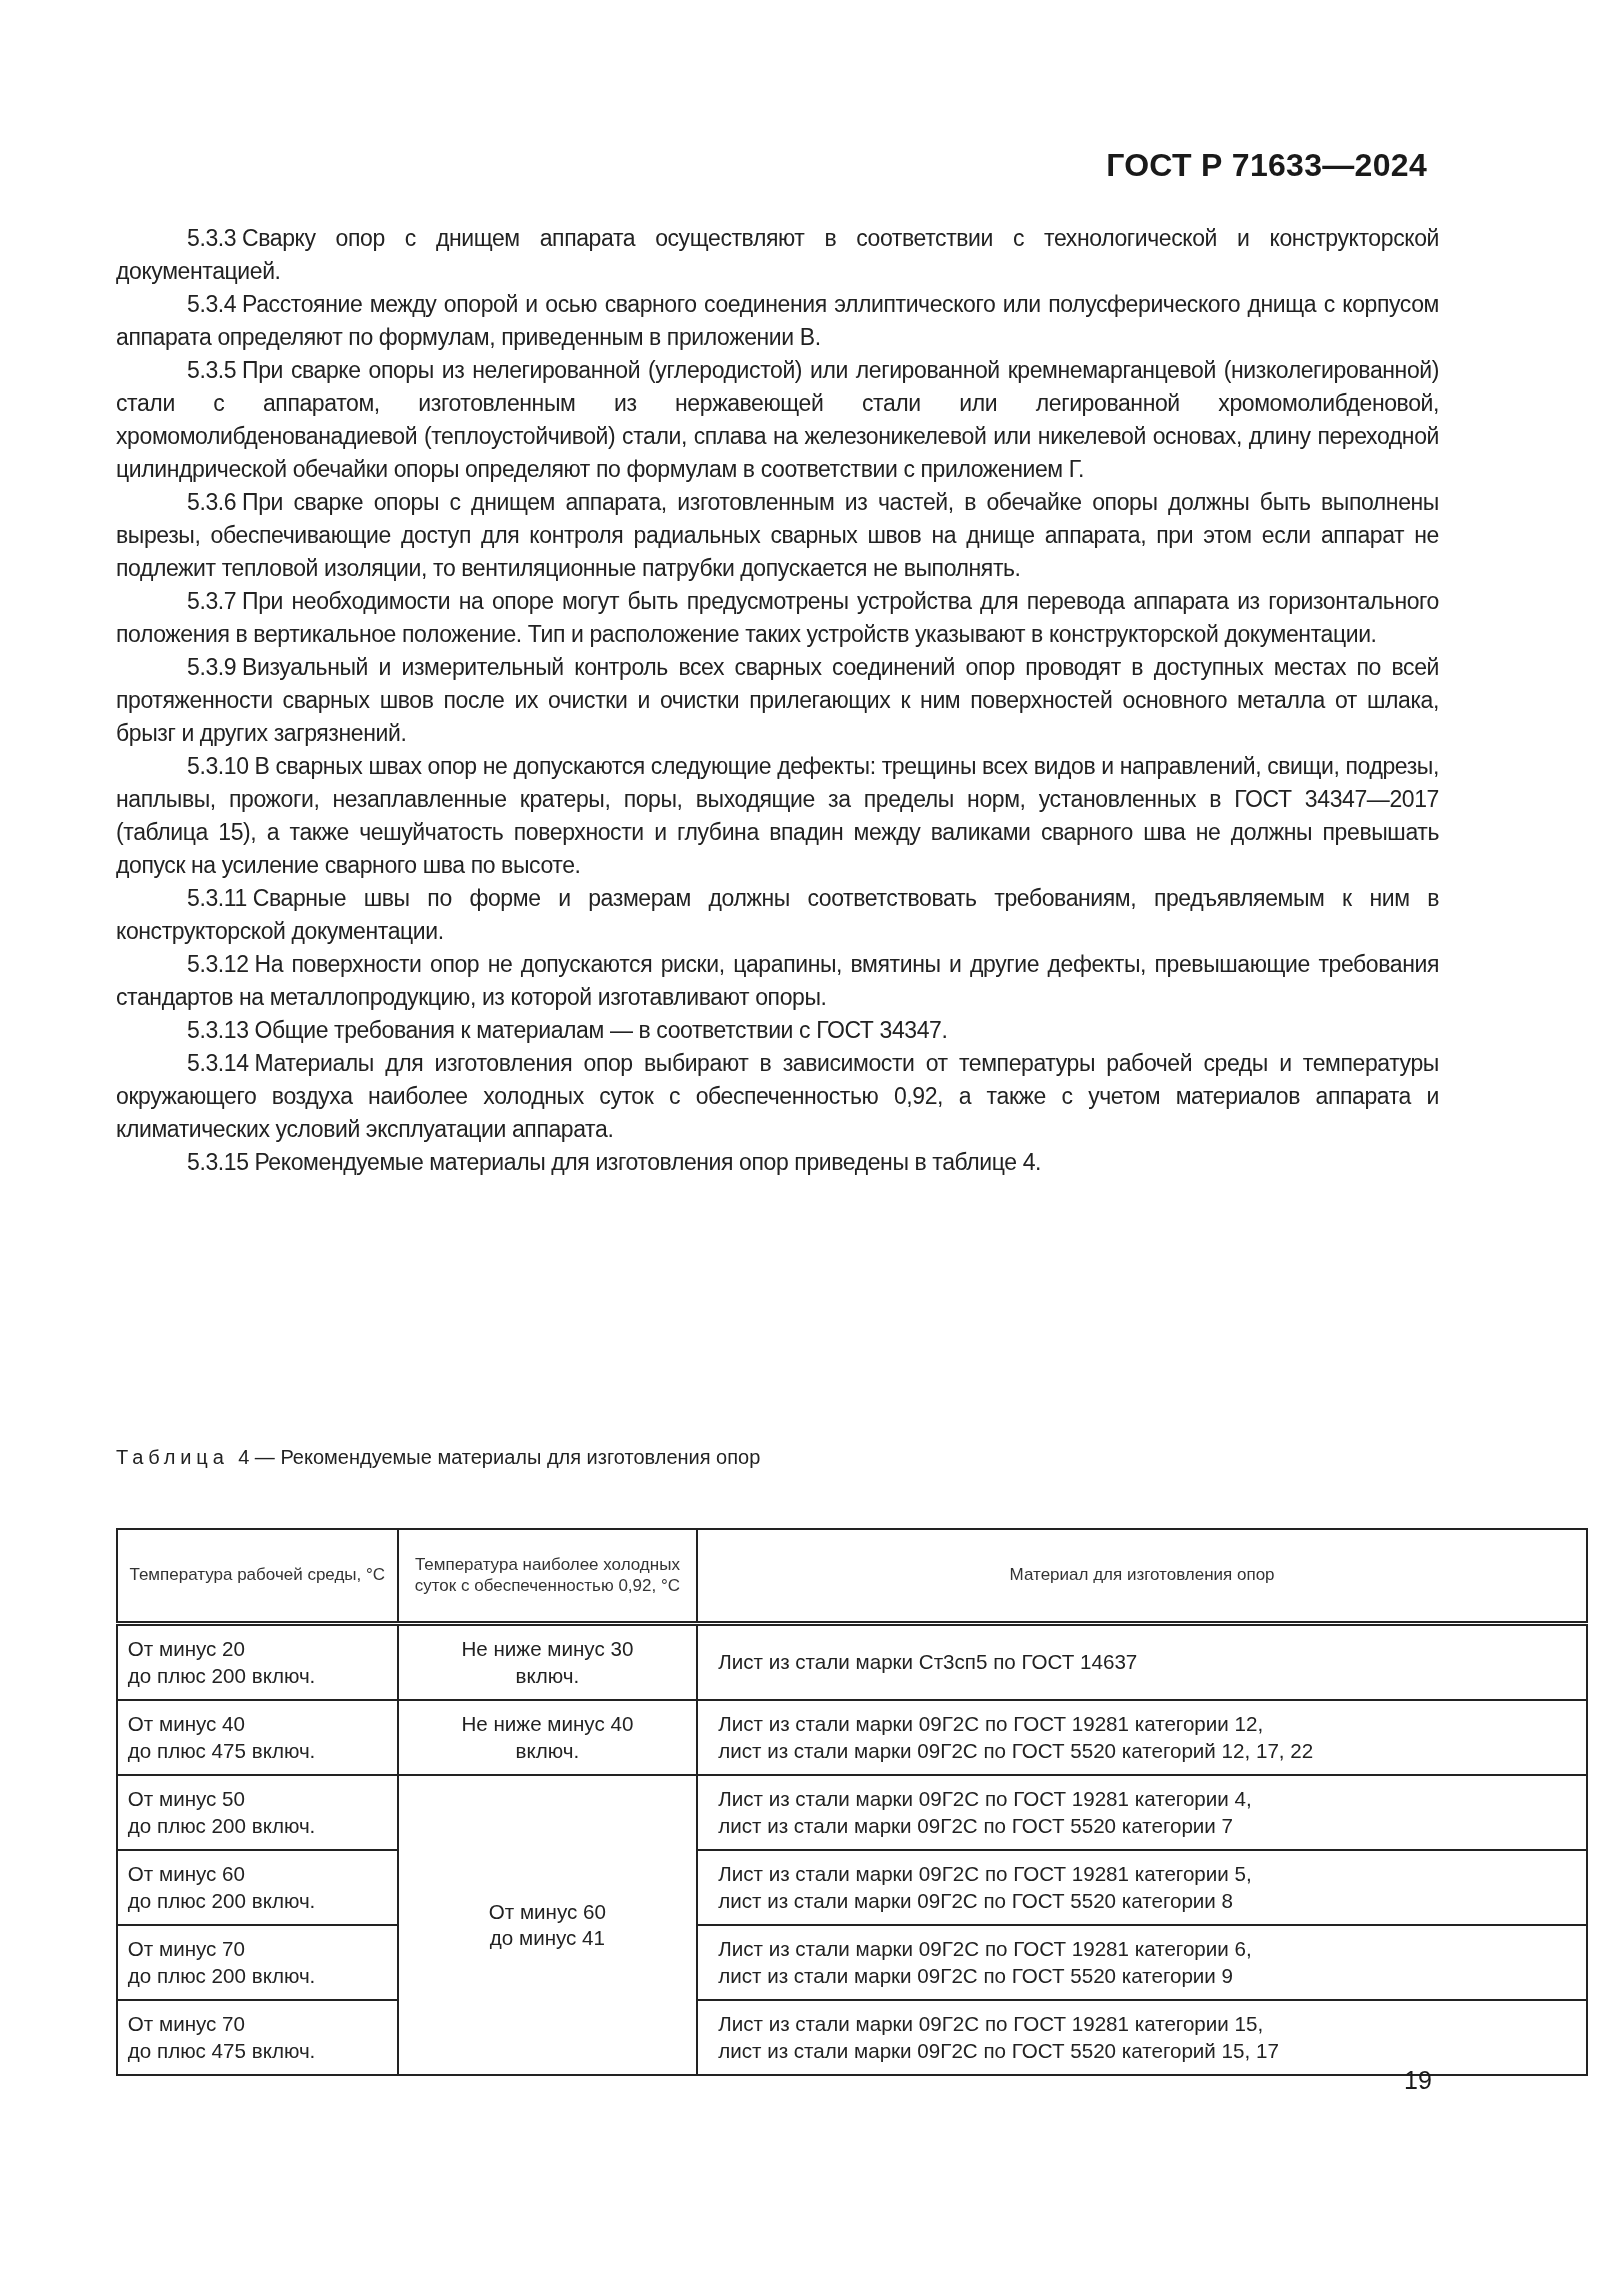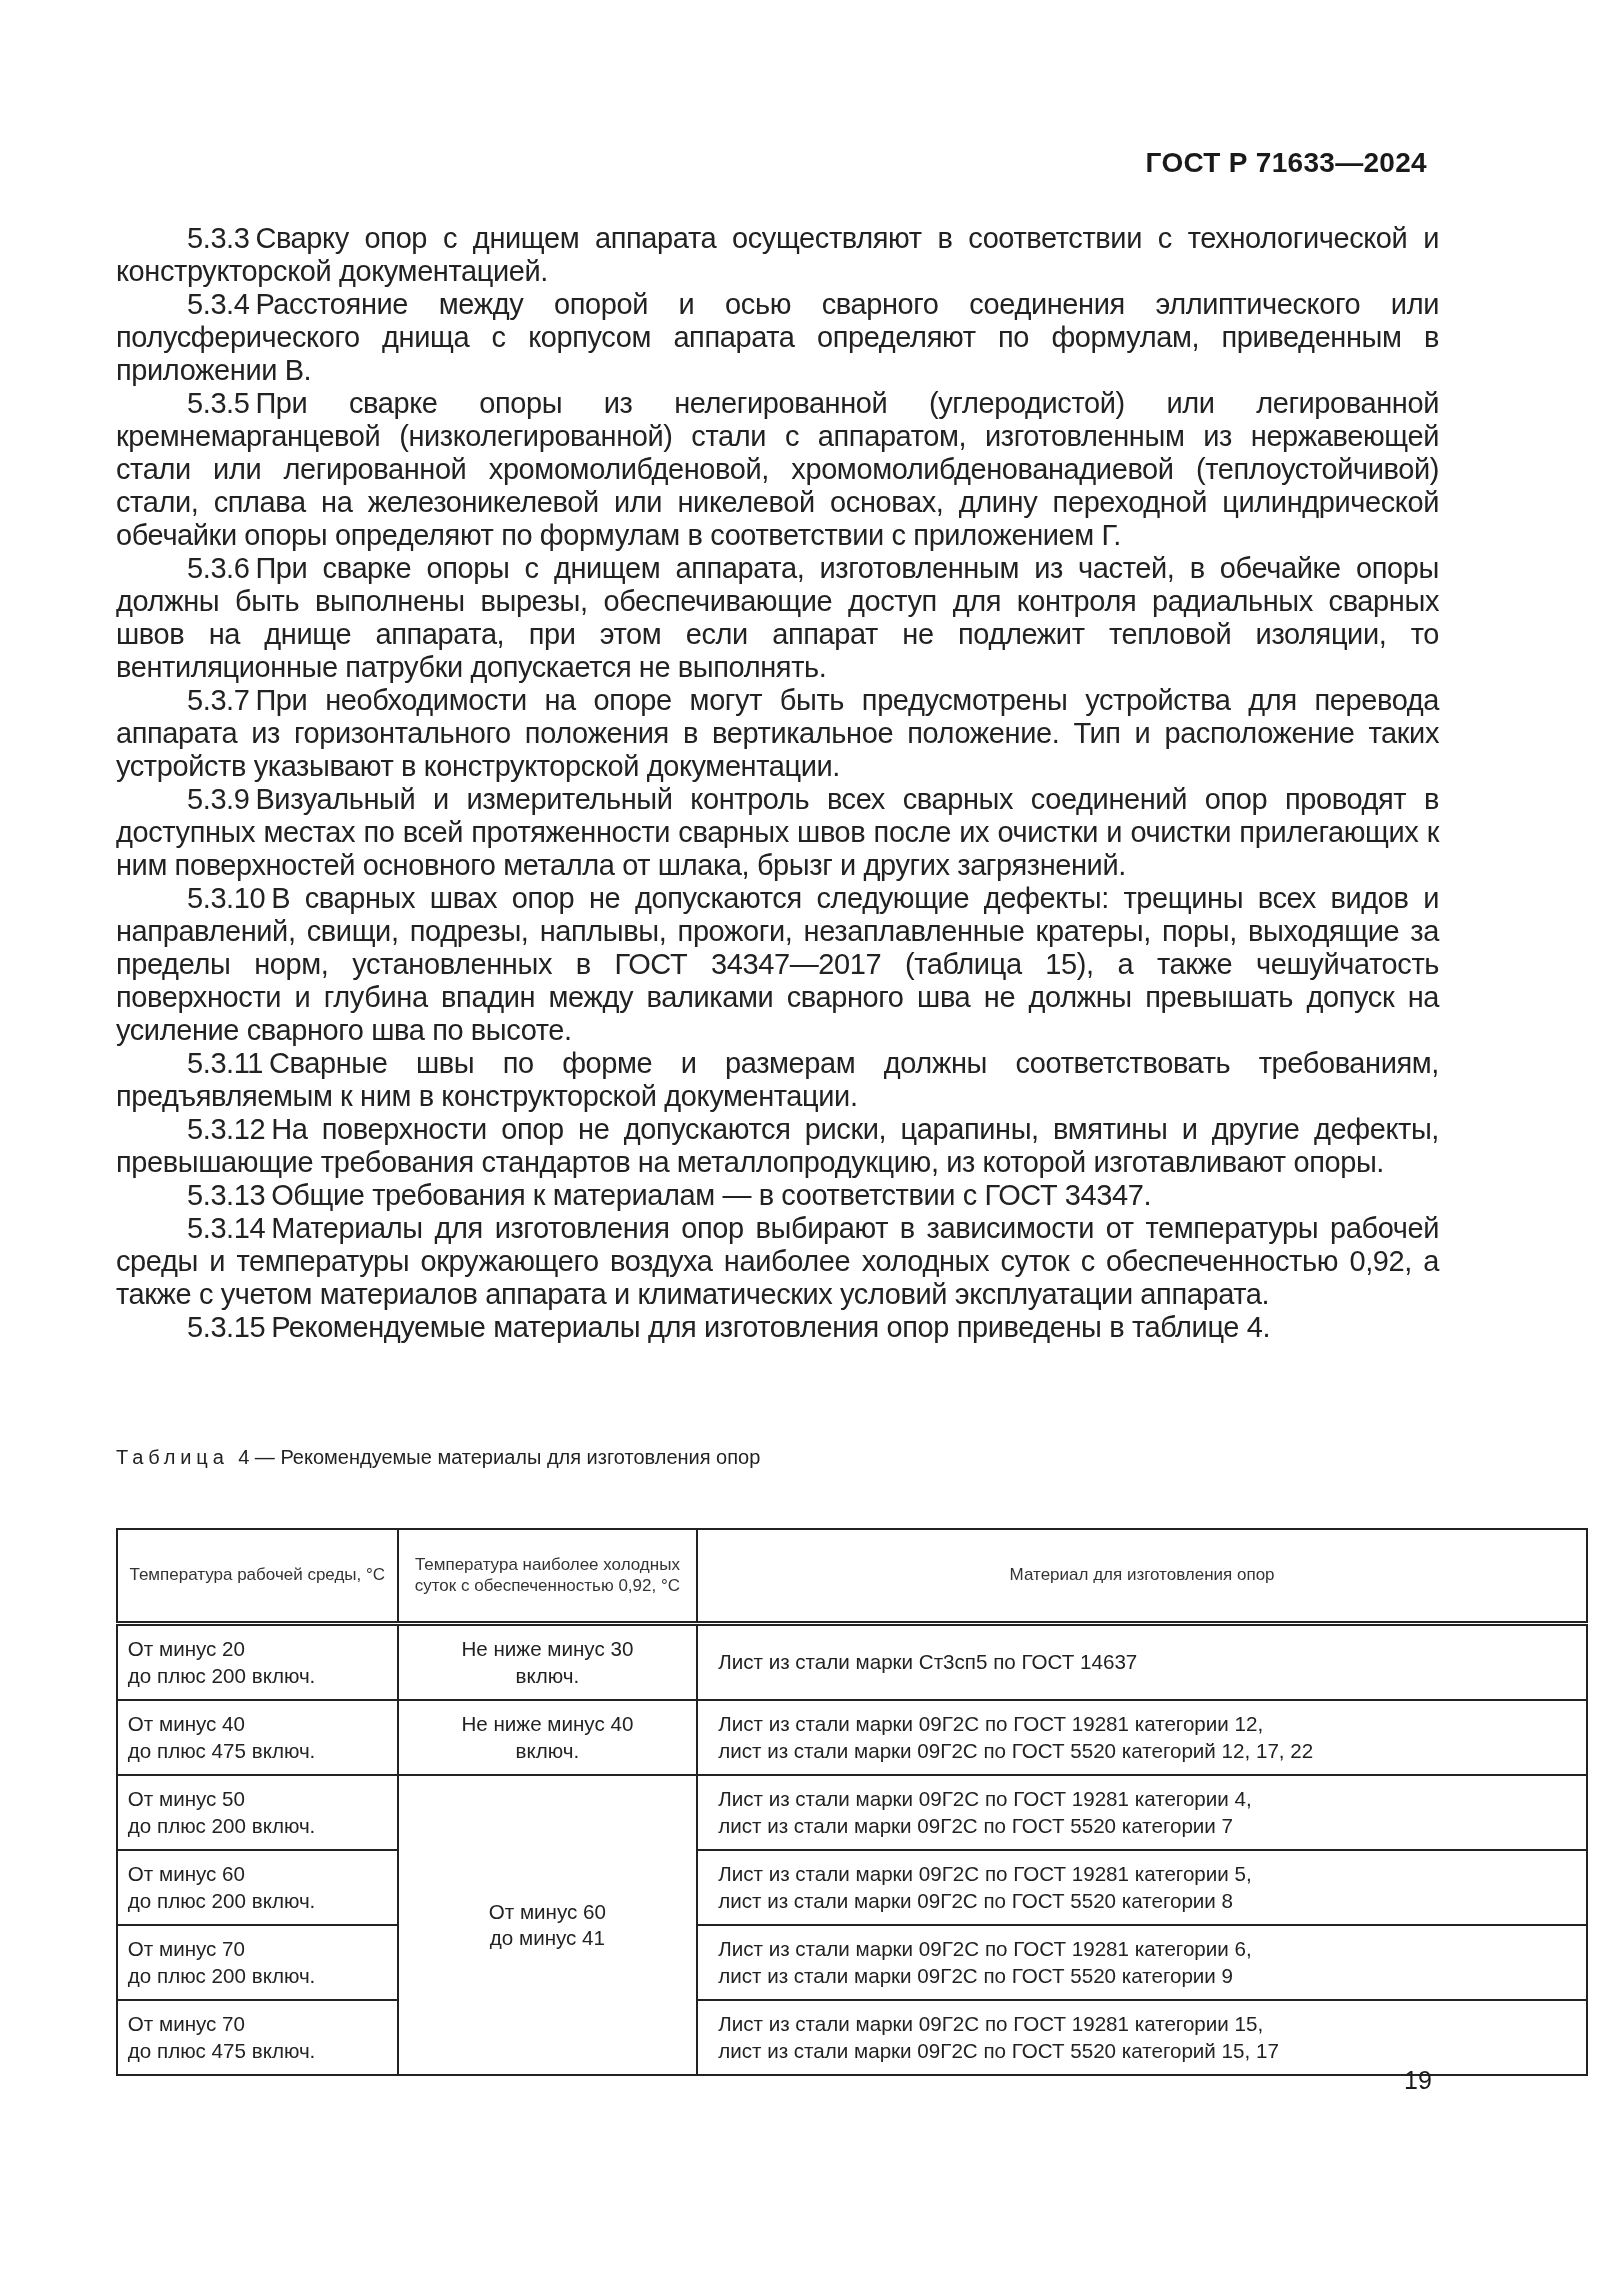--- a/index.html
+++ b/index.html
@@ -1,21 +1,21 @@
 <!DOCTYPE html>
 <html><head>
 <meta charset="utf-8">
 <style>
   html, body { margin: 0; padding: 0; background: #ffffff; }
   body { width: 1621px; height: 2293px; position: relative; overflow: hidden;
          font-family: "Liberation Sans", sans-serif; color: #1e1e1e; }
   .header-title { position: absolute; top: 147px; right: 194px; font-weight: bold;
-                  font-size: 28px; letter-spacing: 0.3px; color: #1a1a1a; }
+                  font-size: 32px; letter-spacing: 0.3px; color: #1a1a1a; }
   .body-text { position: absolute; left: 116px; top: 222px; width: 1323px; }
-  .para { font-size: 29px; line-height: 33px; margin: 0; text-indent: 71px;
+  .para { font-size: 23px; line-height: 33px; margin: 0; text-indent: 71px;
           text-align: justify; letter-spacing: -0.4px; word-spacing: 0px; color: #222; }
   .para .num { margin-right: 5.9px; }
   .caption { position: absolute; left: 116px; top: 1446px; font-size: 20px; color: #222; }
   .caption .cap-label { letter-spacing: 4.9px; margin-right: 3.9px; }
   table.t4 { position: absolute; left: 116px; top: 1528px; width: 1472px;
              border-collapse: collapse; font-size: 20.6px; color: #222; }
   table.t4 th, table.t4 td { border: 2.5px solid #222; padding: 0 9.8px; vertical-align: middle; }
   table.t4 th { font-weight: normal; font-size: 17px; line-height: 20.6px; text-align: center; height: 91px; color: #333; }
   table.t4 thead tr { border-bottom: 5.9px double #222; }
   table.t4 td { line-height: 26.5px; height: 73px; }

